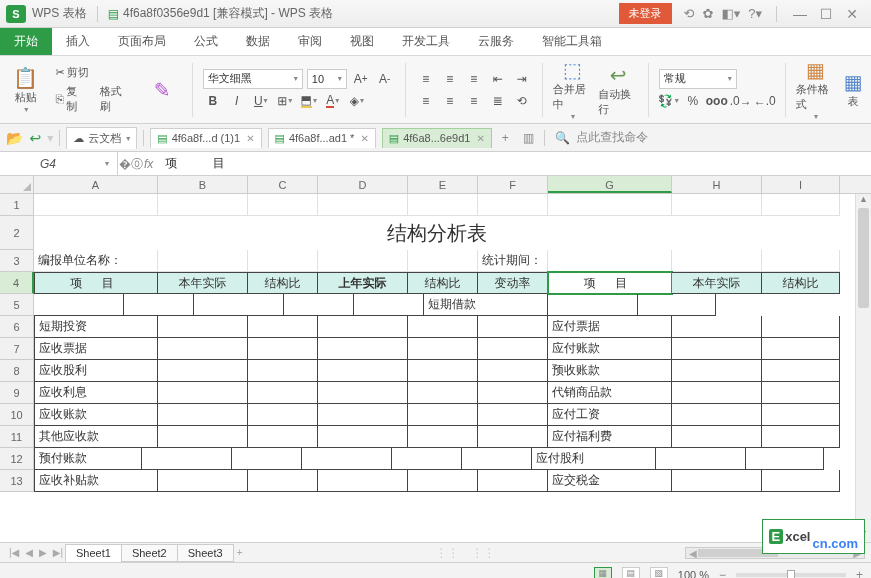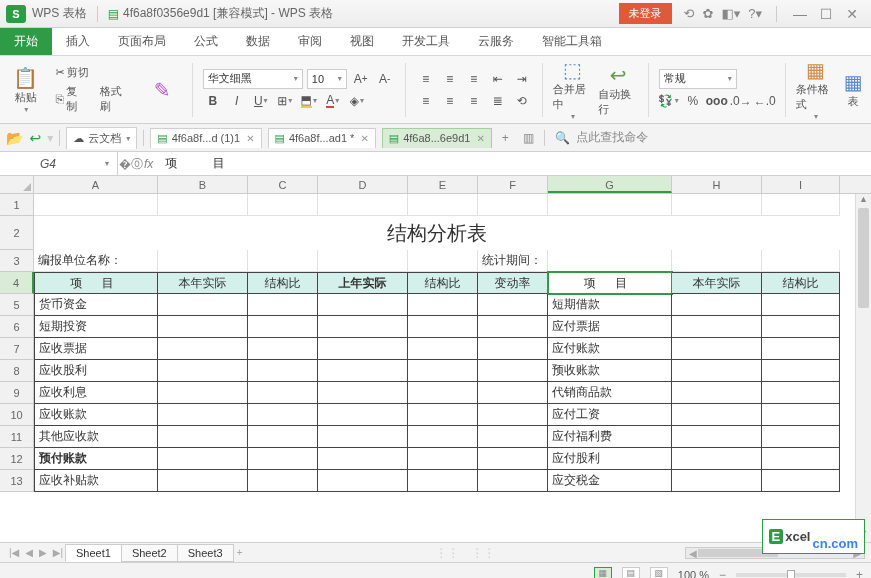--- a/index.html
+++ b/index.html
@@ -329,21 +329,20 @@
         <div class="cell hd bdr bdrT" style="width: 70px; letter-spacing: 0px;">结构比</div>
         <div class="cell hd bdr bdrT" style="width: 90px; letter-spacing: 0px; font-weight: bold;">上年实际</div>
         <div class="cell hd bdr bdrT" style="width: 70px; letter-spacing: 0px;">结构比</div>
         <div class="cell hd bdr bdrT" style="width: 70px; letter-spacing: 0px;">变动率</div>
         <div class="cell hd bdr bdrT selected" style="width: 124px; letter-spacing: 8px;">项    目</div>
         <div class="cell hd bdr bdrT" style="width: 90px; letter-spacing: 0px;">本年实际</div>
         <div class="cell hd bdr bdrT" style="width: 78px; letter-spacing: 0px;">结构比</div>
       </div>
       <div class="row">
         <div class="rh">5</div>
-        <div class="cell bdr bdrL" style="width: 124px;">货币资金</div>
         <div class="cell bdr" style="width: 90px;"></div>
         <div class="cell bdr" style="width: 70px;"></div>
         <div class="cell bdr" style="width: 90px;"></div>
         <div class="cell bdr" style="width: 70px;"></div>
         <div class="cell bdr" style="width: 70px;"></div>
         <div class="cell bdr" style="width: 124px;">短期借款</div>
         <div class="cell bdr" style="width: 90px;"></div>
         <div class="cell bdr" style="width: 78px;"></div>
       </div>
       <div class="row">
@@ -413,21 +412,21 @@
         <div class="cell bdr" style="width: 70px;"></div>
         <div class="cell bdr" style="width: 90px;"></div>
         <div class="cell bdr" style="width: 70px;"></div>
         <div class="cell bdr" style="width: 70px;"></div>
         <div class="cell bdr" style="width: 124px;">应付福利费</div>
         <div class="cell bdr" style="width: 90px;"></div>
         <div class="cell bdr" style="width: 78px;"></div>
       </div>
       <div class="row">
         <div class="rh">12</div>
-        <div class="cell bdr bdrL" style="width: 124px; font-weight: bold;">预付账款</div>
+        <div class="cell bdr bdrL" style="width: 108px;">预付账款</div>
         <div class="cell bdr" style="width: 90px;"></div>
         <div class="cell bdr" style="width: 70px;"></div>
         <div class="cell bdr" style="width: 90px;"></div>
         <div class="cell bdr" style="width: 70px;"></div>
         <div class="cell bdr" style="width: 70px;"></div>
         <div class="cell bdr" style="width: 124px;">应付股利</div>
         <div class="cell bdr" style="width: 90px;"></div>
         <div class="cell bdr" style="width: 78px;"></div>
       </div>
       <div class="row">

